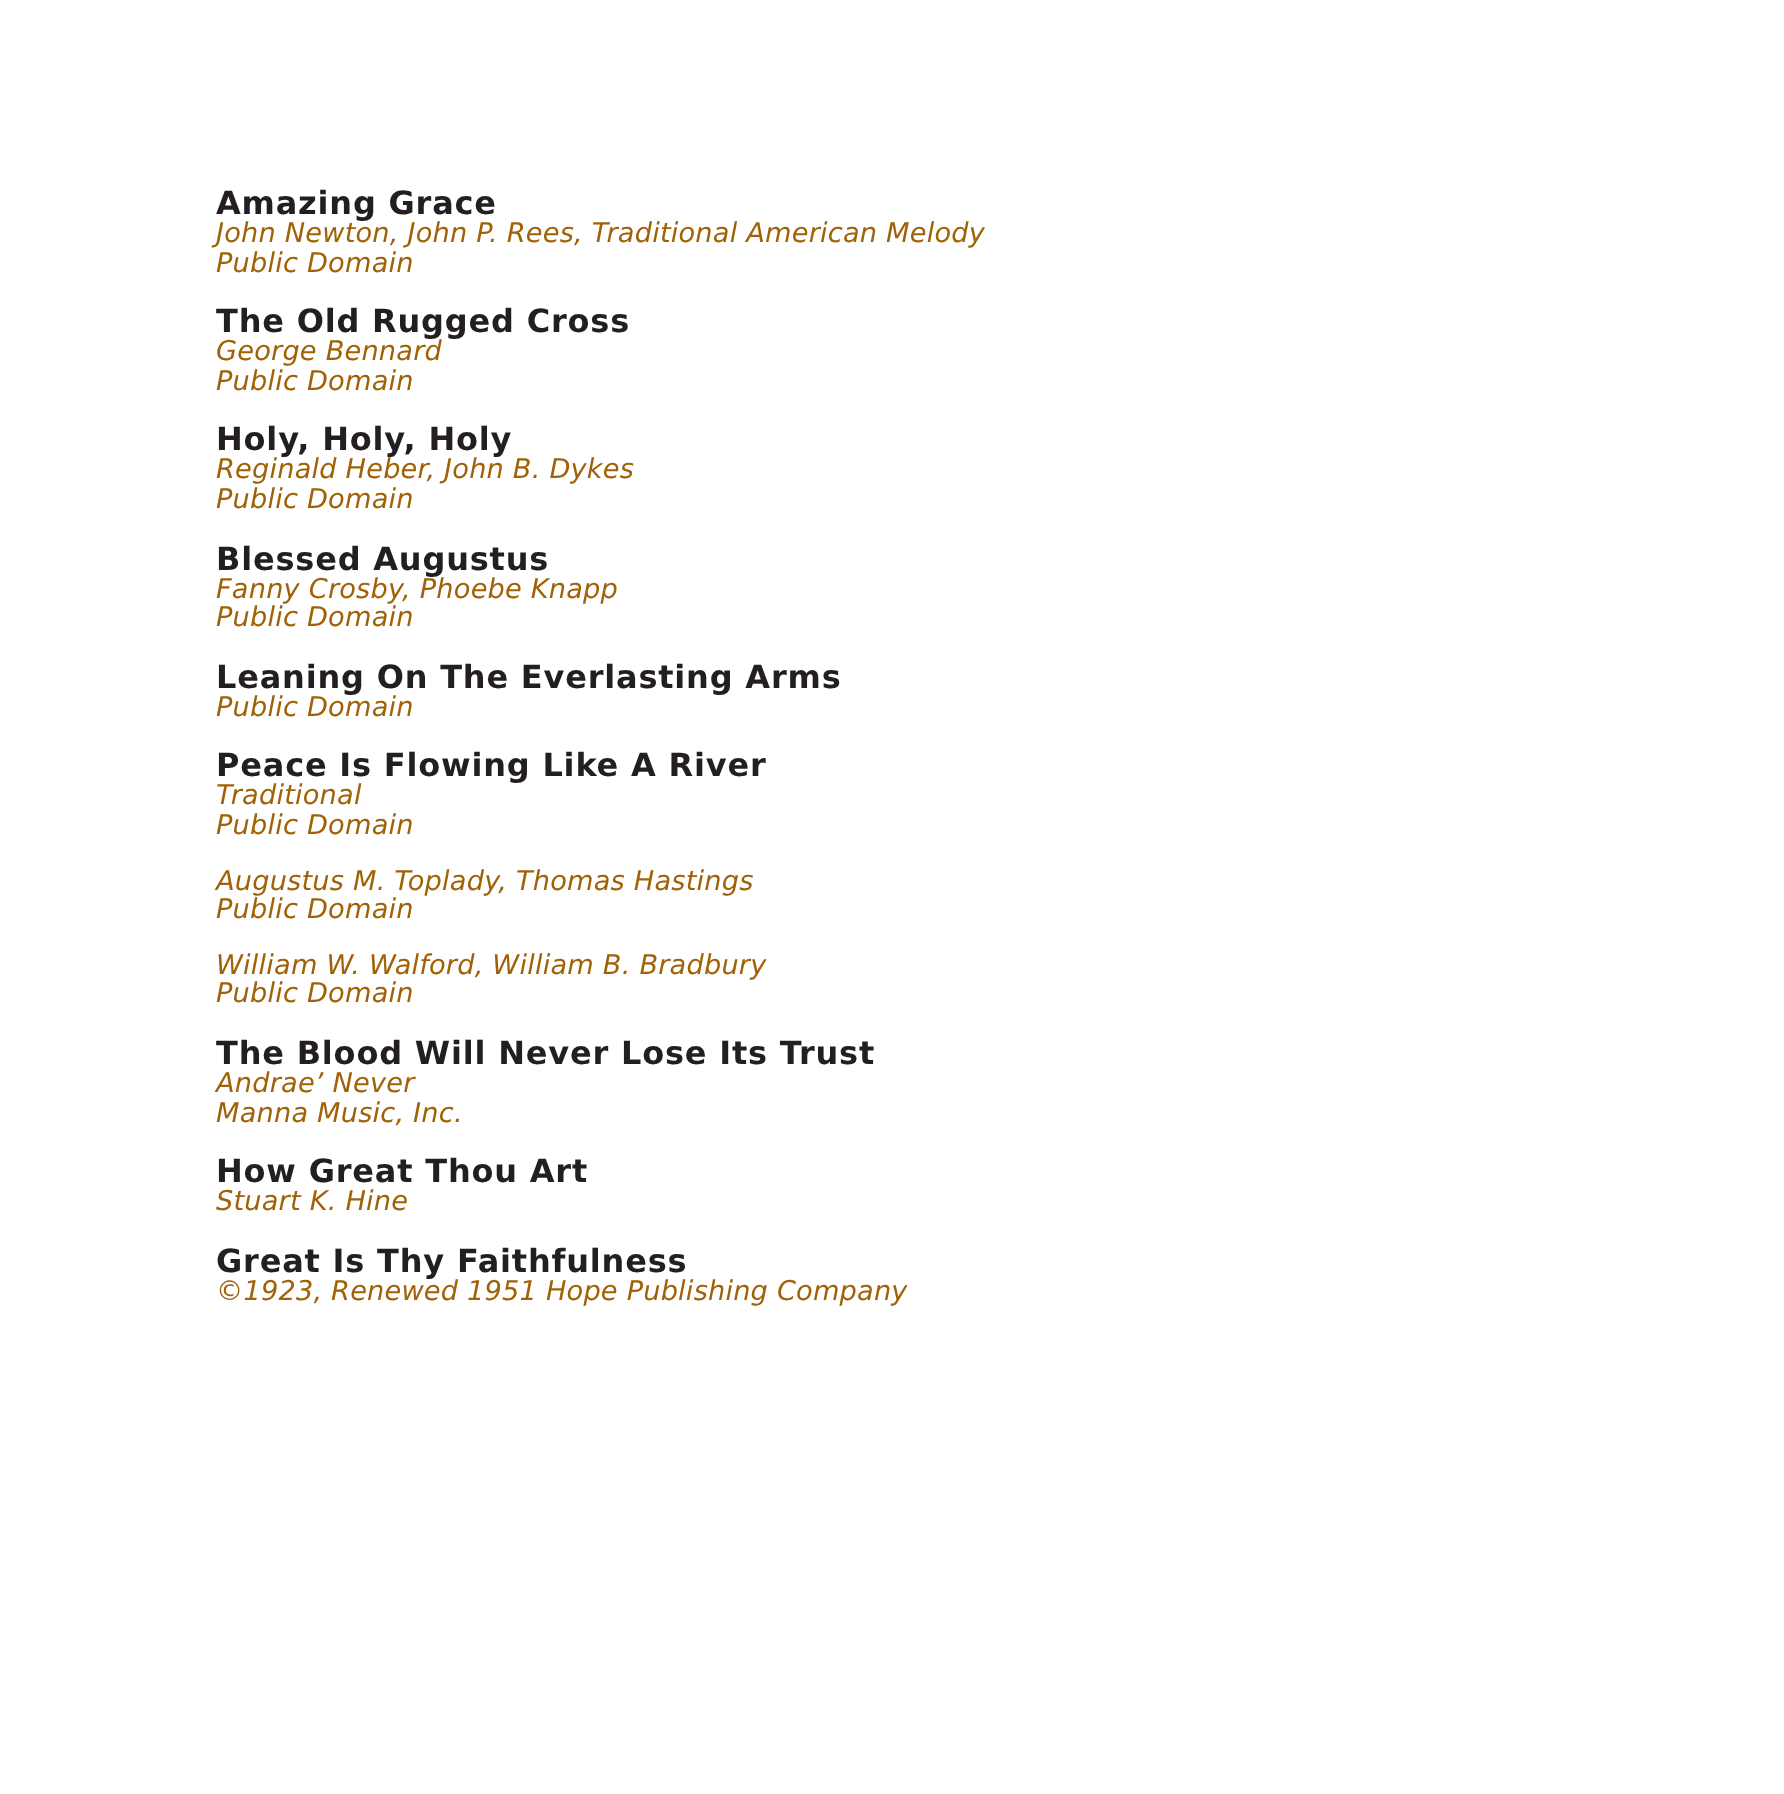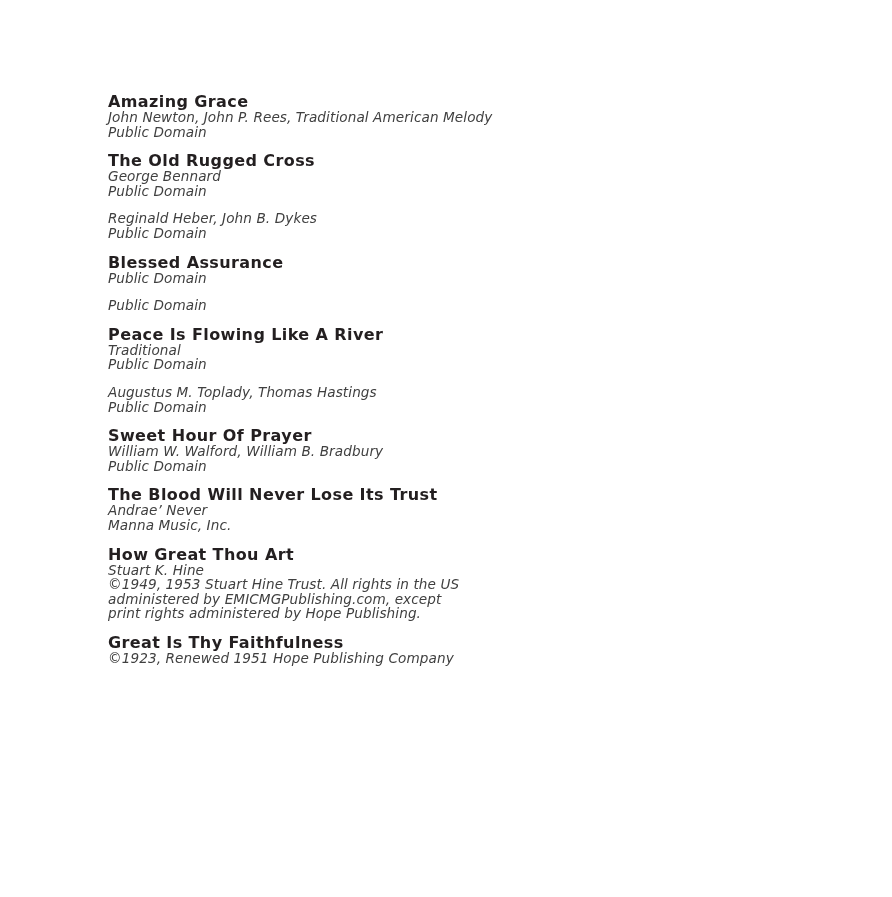--- a/index.html
+++ b/index.html
@@ -27,21 +27,21 @@
   .song-title {
     color: #231f20;
     font-size: 16px;
     font-weight: bold;
     letter-spacing: 0.4px;
     line-height: 17px;
     margin: 0;
   }
   .song-authors,
   .song-copyright {
-    color: #404040;
+    color: #a16207;
     font-size: 13.6px;
     font-style: italic;
     line-height: 14.6px;
     letter-spacing: 0.1px;
     margin: 0;
   }
   .song-copyright {
     white-space: pre-line;
   }
 </style>
@@ -56,62 +56,61 @@
     <div class="song-copyright">Public Domain</div>
   </div>
 
   <div class="song">
     <div class="song-title">The Old Rugged Cross</div>
     <div class="song-authors">George Bennard</div>
     <div class="song-copyright">Public Domain</div>
   </div>
 
   <div class="song">
+    <div class="song-title">Holy, Holy, Holy</div>
     <div class="song-authors">Reginald Heber, John B. Dykes</div>
     <div class="song-copyright">Public Domain</div>
   </div>
 
   <div class="song">
-    <div class="song-title">Blessed Assurance</div>
+    <div class="song-title">Blessed Augustus</div>
+    <div class="song-authors">Fanny Crosby, Phoebe Knapp</div>
     <div class="song-copyright">Public Domain</div>
   </div>
 
   <div class="song">
+    <div class="song-title">Leaning On The Everlasting Arms</div>
     <div class="song-copyright">Public Domain</div>
   </div>
 
   <div class="song">
     <div class="song-title">Peace Is Flowing Like A River</div>
     <div class="song-authors">Traditional</div>
     <div class="song-copyright">Public Domain</div>
   </div>
 
   <div class="song">
     <div class="song-authors">Augustus M. Toplady, Thomas Hastings</div>
     <div class="song-copyright">Public Domain</div>
   </div>
 
   <div class="song">
-    <div class="song-title">Sweet Hour Of Prayer</div>
     <div class="song-authors">William W. Walford, William B. Bradbury</div>
     <div class="song-copyright">Public Domain</div>
   </div>
 
   <div class="song">
     <div class="song-title">The Blood Will Never Lose Its Trust</div>
     <div class="song-authors">Andrae’ Never</div>
     <div class="song-copyright">Manna Music, Inc.</div>
   </div>
 
   <div class="song">
     <div class="song-title">How Great Thou Art</div>
     <div class="song-authors">Stuart K. Hine</div>
-    <div class="song-copyright">©1949, 1953 Stuart Hine Trust. All rights in the US
-administered by EMICMGPublishing.com, except
-print rights administered by Hope Publishing.</div>
   </div>
 
   <div class="song">
     <div class="song-title">Great Is Thy Faithfulness</div>
     <div class="song-copyright">©1923, Renewed 1951 Hope Publishing Company</div>
   </div>
 </div>
 </div>
 
 </body></html>

